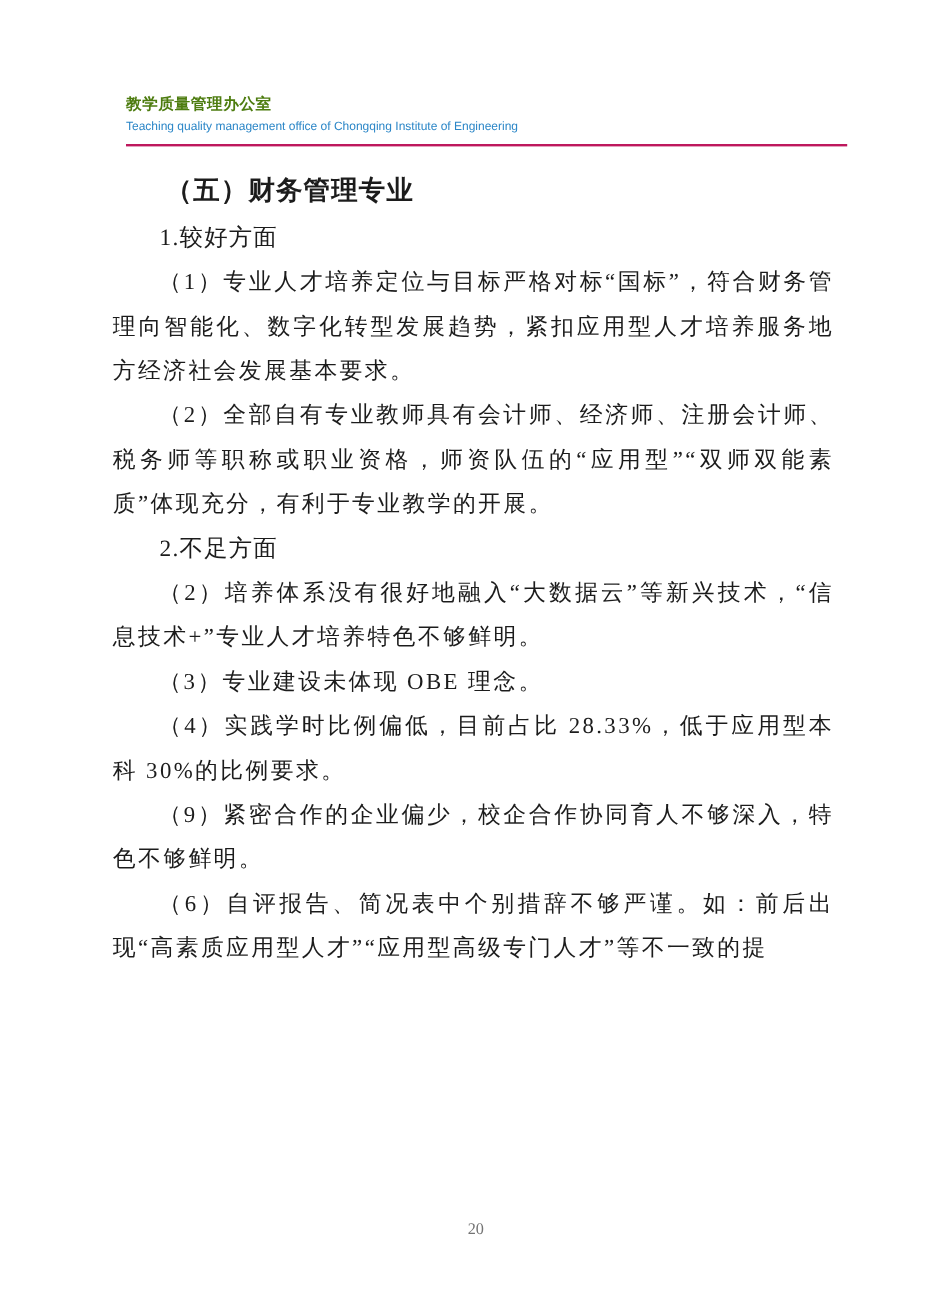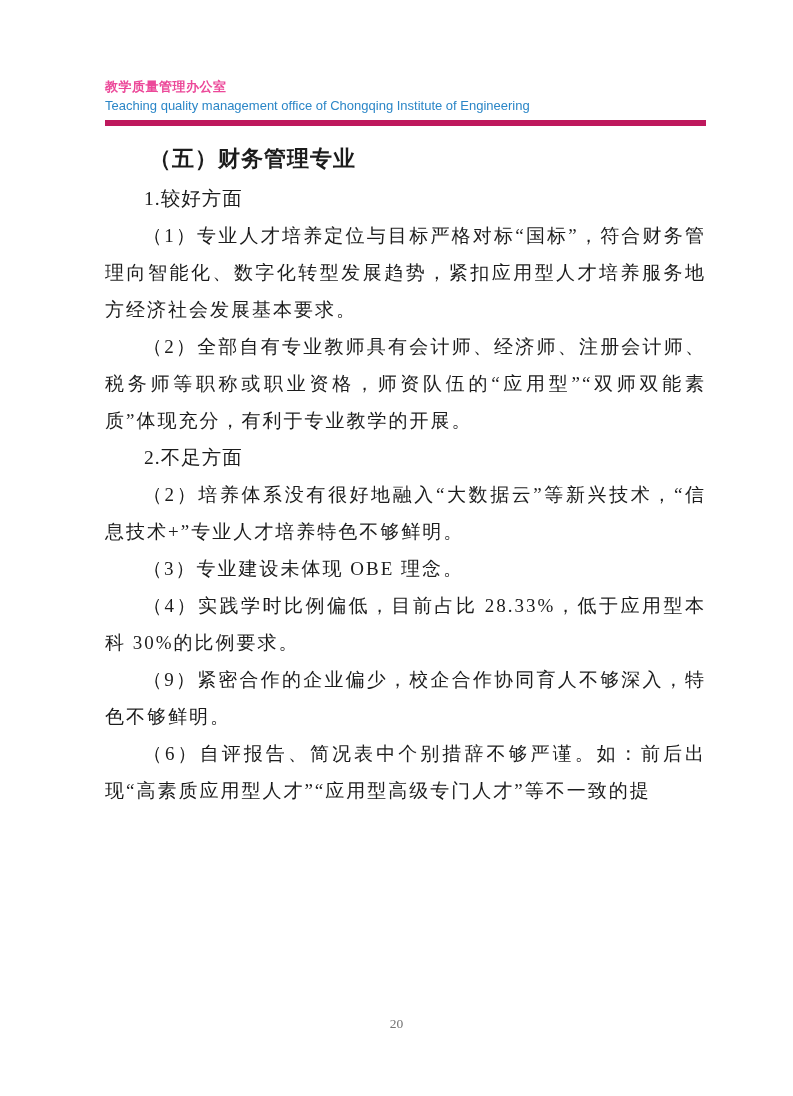--- a/index.html
+++ b/index.html
@@ -16,38 +16,38 @@
   .page-header {
     position: absolute;
     left: 105px;
     width: 601px;
     top: 78px;
   }
   .header-title-cn {
     font-family: "Liberation Sans", "DejaVu Sans", sans-serif;
     font-size: 13px;
     font-weight: 700;
-    color: #ec4899;
+    color: #4d7c0f;
     letter-spacing: 0.5px;
     line-height: 17px;
   }
   .header-subtitle-en {
     font-family: "Liberation Sans", "DejaVu Sans", sans-serif;
-    font-size: 13px;
+    font-size: 10px;
     font-weight: 400;
     color: #2b86c7;
     line-height: 15px;
     margin-top: 3px;
     padding-bottom: 7px;
-    border-bottom: 6px solid #be185d;
+    border-bottom: 2px solid #be185d;
   }
   
   .doc-content {
     position: absolute;
-    left: 105px;
+    left: 94px;
     top: 138px;
     width: 601px;
   }
   .doc-heading {
     font-size: 22px;
     font-weight: 700;
     line-height: 42px;
     text-indent: 2em;
     letter-spacing: 1px;
     margin: 0;

